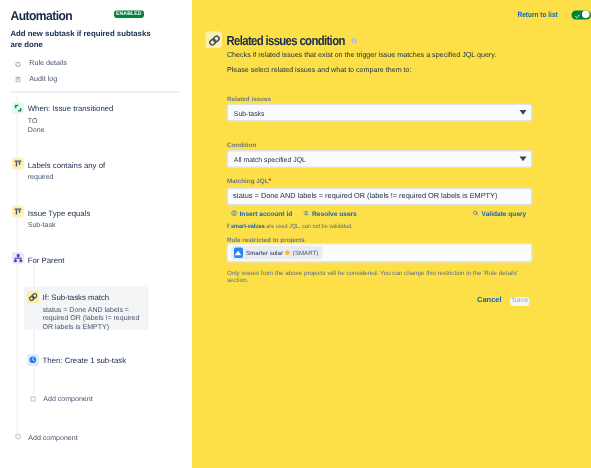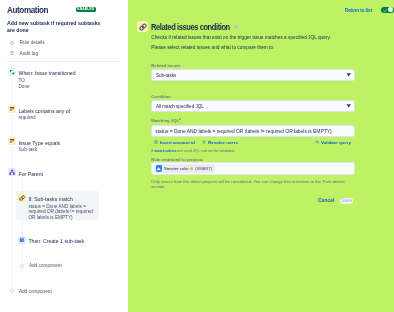--- a/index.html
+++ b/index.html
@@ -29,21 +29,21 @@
   .comp-ico svg { display:block; }
   .comp-body { margin-top:1.5px; }
   .comp-title { font-size:5.2px; line-height:8.4px; color:#172B4D; white-space:nowrap; }
   .comp-det { font-size:4.7px; line-height:5.9px; color:#44546F; }
   .sel-bg { position:absolute; background:#F4F5F7; border-radius:2px; }
   .add-row { position:absolute; display:flex; align-items:center; gap:5px; }
   .add-dot { width:3.6px; height:3.6px; border-radius:50%; border:0.55px solid #CFD4DC; background:#fff; flex:none; position:relative; z-index:2; }
   .add-lbl { font-size:4.7px; color:#44546F; line-height:5px; }
 
   
-  .right { position:absolute; left:128px; top:0; width:266px; height:312px; background:#bef264; }
+  .right { position:absolute; left:128px; top:0; width:266px; height:312px; background:#fde047; }
   .ret-link { position:absolute; left:217.1px; top:8.2px; font-size:5px; color:#0B63CE; font-weight:700; line-height:5px; white-space:nowrap; transform:scaleX(0.87); transform-origin:left top; }
   .toggle { position:absolute; left:253px; top:6.5px; width:12.6px; height:6.8px; border-radius:3.4px; background:#00823E; }
   .toggle .knob { position:absolute; right:0.6px; top:0.85px; width:4.6px; height:5.1px; border-radius:50%; background:#fff; }
   .toggle .chk { position:absolute; left:1.8px; top:2.1px; width:3.8px; height:3.8px; }
 
   .p-ico { position:absolute; left:9.3px; top:21.3px; width:10.8px; height:10.8px; border-radius:2.4px; background:#FFF0B2; display:flex; align-items:center; justify-content:center; }
   .p-title { position:absolute; left:23.3px; top:22.6px; font-size:8.8px; font-weight:700; color:#182A4E; line-height:8px; letter-spacing:-0.5px; white-space:nowrap; transform:scaleX(0.86); transform-origin:left top; }
   .p-info { position:absolute; left:105.5px; top:25.2px; width:4.4px; height:4.4px; color:#B7BEC9; }
   .p-info svg { display:block; width:100%; height:100%; }
   .p-desc { position:absolute; left:23.3px; font-size:4.75px; color:#182A4E; line-height:6px; white-space:nowrap; }

